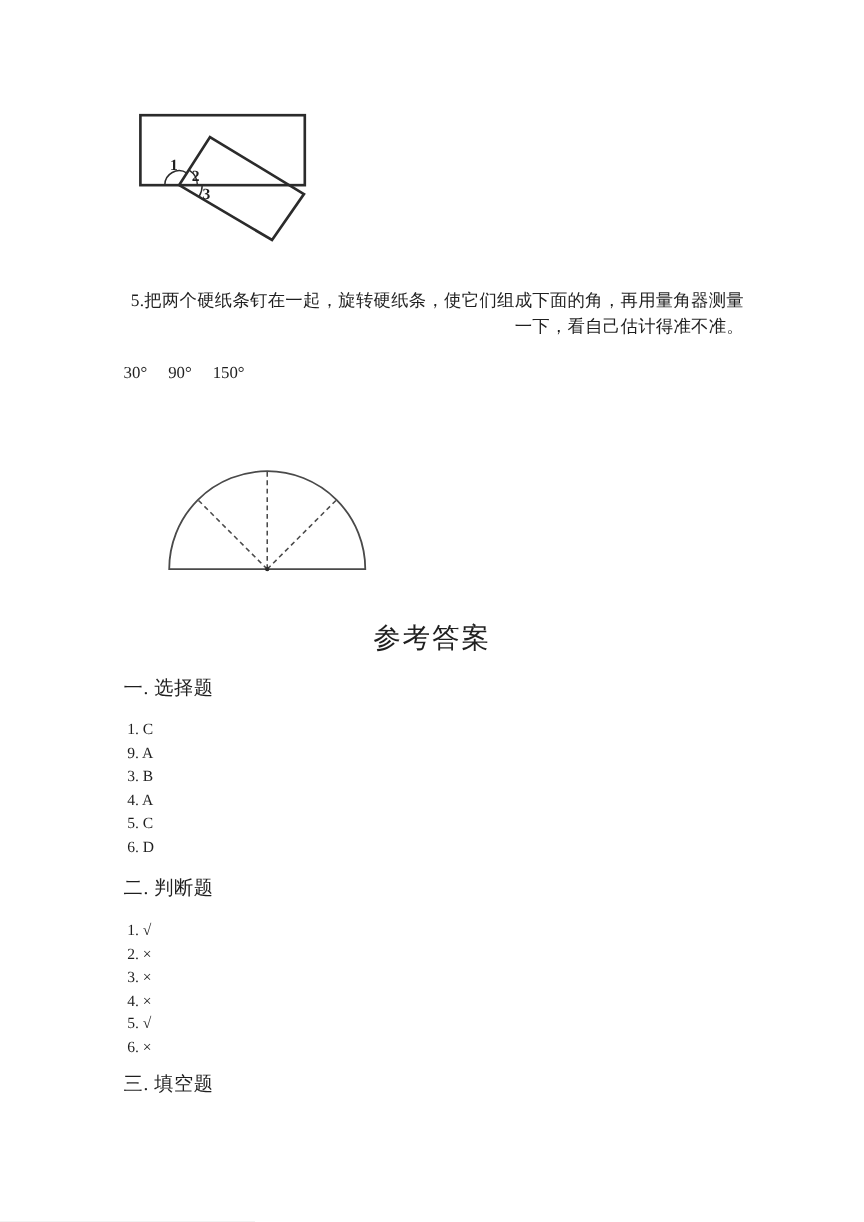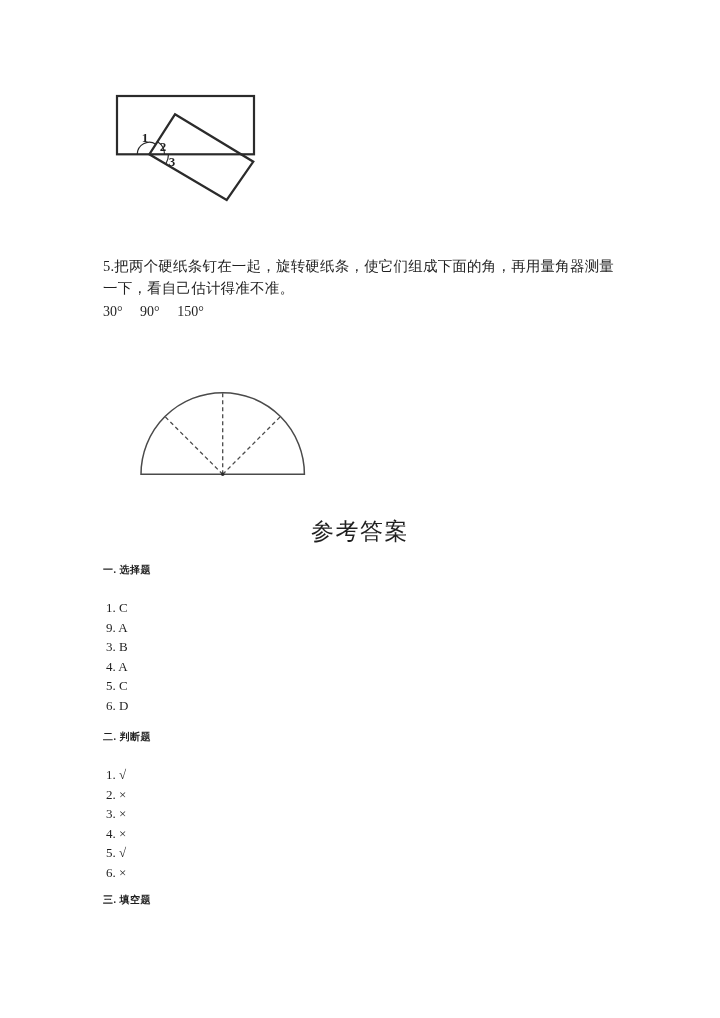--- a/index.html
+++ b/index.html
@@ -16,21 +16,21 @@
   .abs { position: absolute; }
 
   .question-text {
     left: 103px;
     width: 517px;
     font-size: 14.5px;
     line-height: 21.5px;
     word-break: break-all;
     letter-spacing: 0.2px;
   }
-  #q5-text { top: 256px; }
+  #q5-text { top: 241px; text-align: right; }
   #q6-text { top: 341px; }
 
   #degrees-row {
     left: 103px;
     top: 304px;
     font-size: 14px;
   }
   #degrees-row .degree { margin-right: 14px; }
 
   #answers-title {
@@ -38,22 +38,22 @@
     top: 517px;
     width: 720px;
     text-align: center;
     font-size: 23px;
     line-height: 30px;
     letter-spacing: 1.5px;
   }
 
   .section-heading {
     left: 103px;
-    font-size: 10px;
-    font-weight: bold;
+    font-size: 16px;
+    font-weight: normal;
     letter-spacing: 0.5px;
   }
   #sec1-heading { top: 563px; }
   #sec2-heading { top: 730px; }
   #sec3-heading { top: 893px; }
 
   .answer-list {
     left: 106px;
     font-size: 13px;
     line-height: 19.6px;

